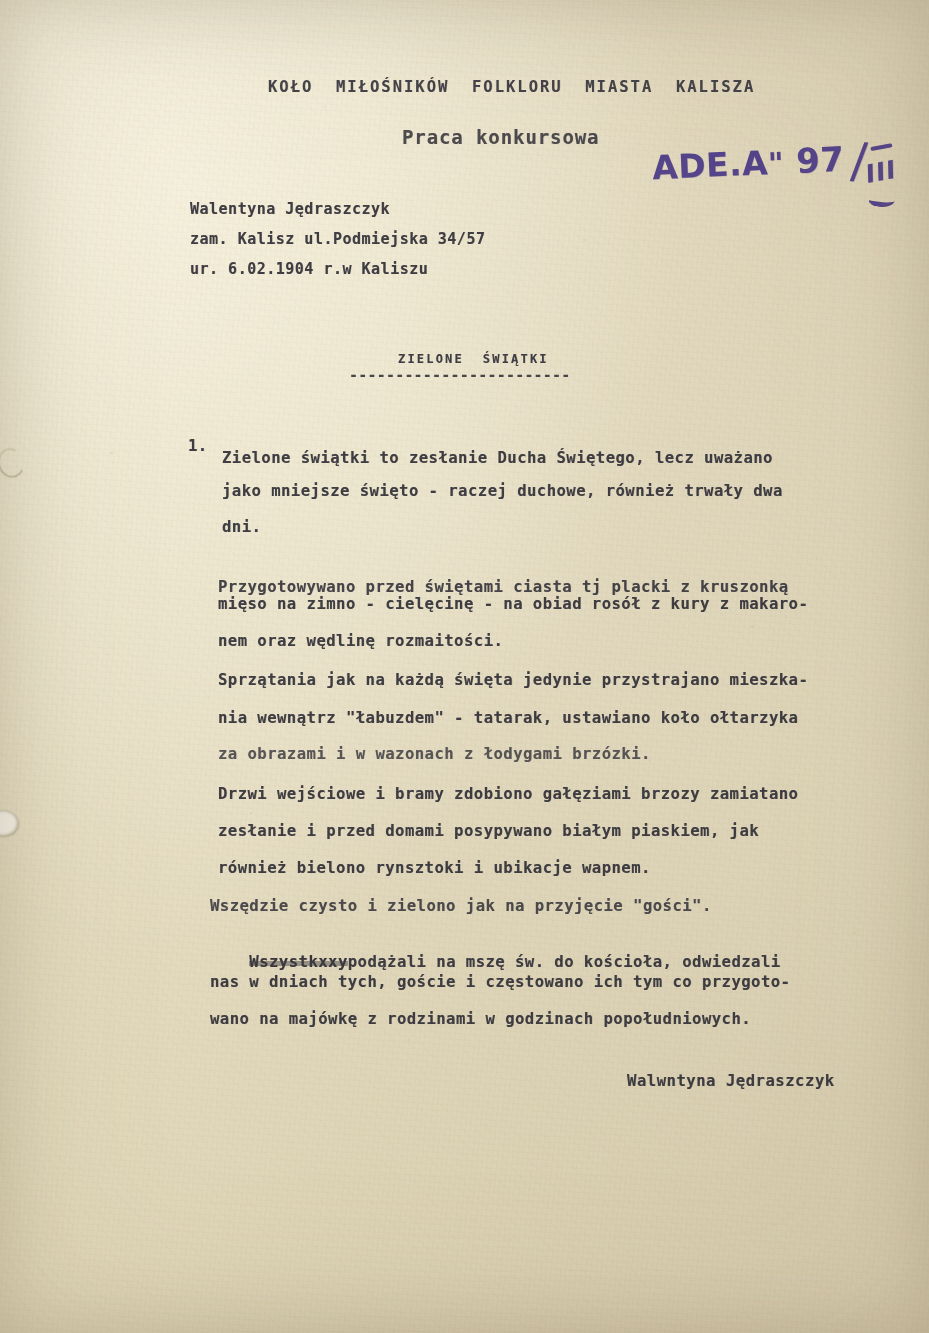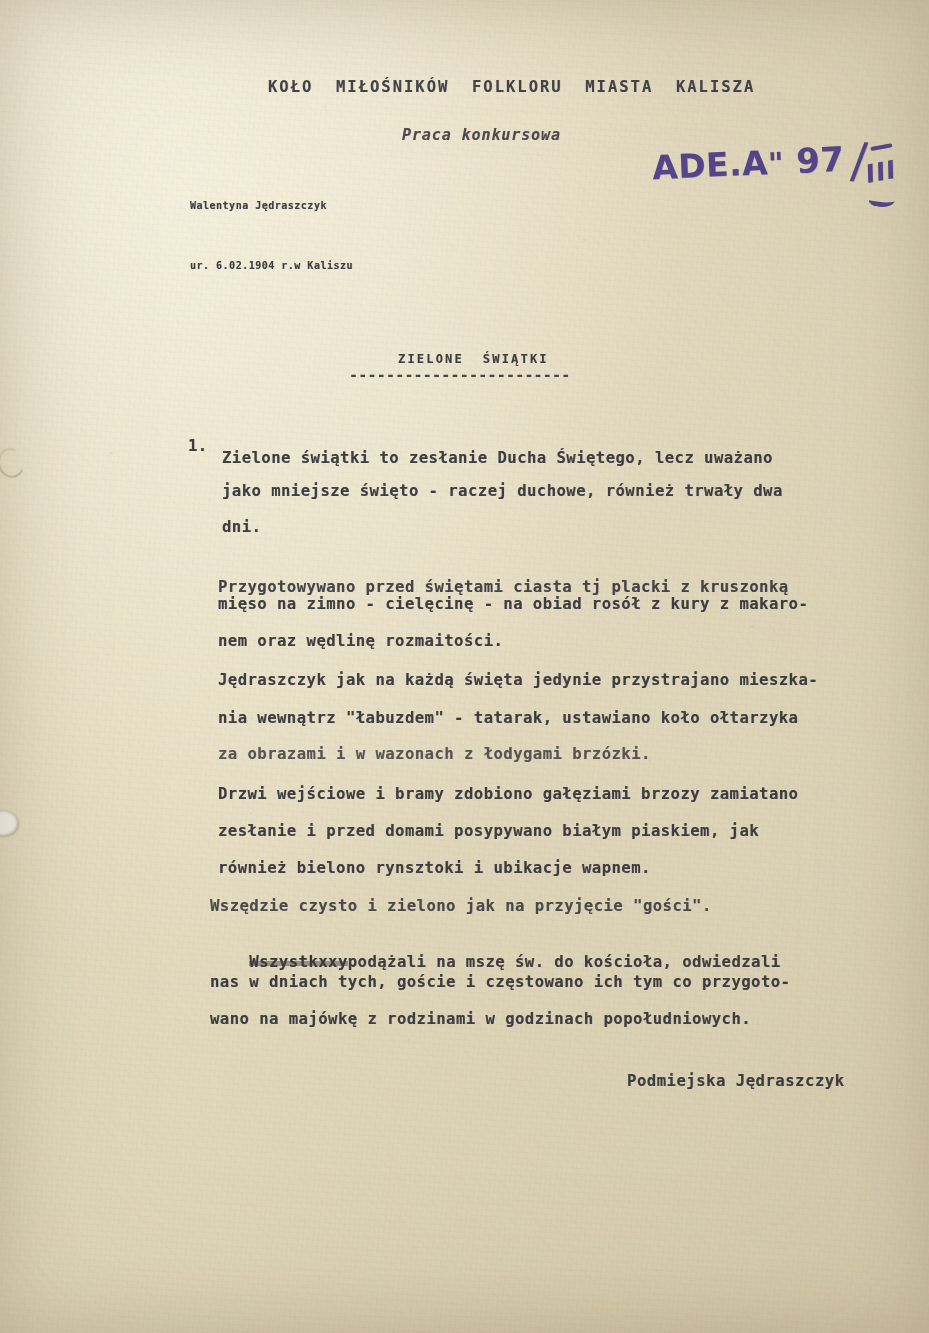--- a/index.html
+++ b/index.html
@@ -74,27 +74,26 @@
     opacity: 0.94;
   }
 
   .org-title {
     font-size: 15.5px;
     letter-spacing: 2.0px;
     color: #3a3941;
   }
 
   .subtitle {
+    font-size: 19px;
+    letter-spacing: 0.9px;
+  }
+
+  .meta-line {
     font-size: 15px;
-    letter-spacing: 0.9px;
-    font-style: italic;
-  }
-
-  .meta-line {
-    font-size: 10px;
     letter-spacing: 0.5px;
   }
 
   .doc-title {
     font-size: 12px;
     letter-spacing: 2.2px;
     color: #35343c;
   }
 
   .title-rule {
@@ -219,51 +218,52 @@
   <div id="speckle"></div>
 
   <div class="punch-shadow" style="left:-2px; top:448px; width:22px; height:26px;"></div>
   <div class="punch-hole" style="left:-12px; top:810px; width:30px; height:26px;"></div>
 
   <div class="tw org-title" style="left:268px; top:78px;">KOŁO  MIŁOŚNIKÓW  FOLKLORU  MIASTA  KALISZA</div>
 
   <div class="tw subtitle fade-1" style="left:402px; top:126px;">Praca konkursowa</div>
 
   <div class="tw meta-line" style="left:190px; top:200px;">Walentyna Jędraszczyk</div>
+  <div class="tw meta-line" style="left:190px; top:230px;">zam. Kalisz ul.Podmiejska 34/57</div>
   <div class="tw meta-line" style="left:190px; top:260px;">ur. 6.02.1904 r.w Kaliszu</div>
 
   <div id="archive-mark">
     <span>ADE.A</span><span class="quote">"</span>
     <span class="num">97</span><span class="frac"><span class="slash">/</span><span class="overbar"></span><span class="roman">III</span><span class="tail"></span></span>
   </div>
 
   <div class="tw doc-title" style="left:398px; top:352px;">ZIELONE  ŚWIĄTKI</div>
   <div class="title-rule" style="left:349px; top:366px;">------------------------</div>
 
   <div class="tw body-line" style="left:188px; top:437px;">1.</div>
   <div class="tw body-line" style="left:222px; top:437px;margin-top:12px;">Zielone świątki to zesłanie Ducha Świętego, lecz uważano</div>
   <div class="tw body-line" style="left:222px; top:482px;">jako mniejsze święto - raczej duchowe, również trwały dwa</div>
   <div class="tw body-line" style="left:222px; top:518px;">dni.</div>
 
   <div class="tw body-line fade-2" style="left:218px; top:557px;">Przygotowywano przed świętami ciasta tj placki z kruszonką</div>
   <div class="tw body-line" style="left:218px; top:632px;">nem oraz wędlinę rozmaitości.</div>
   <div class="tw body-line" style="left:218px; top:595px;">mięso na zimno - cielęcinę - na obiad rosół z kury z makaro-</div>
 
-  <div class="tw body-line" style="left:218px; top:671px;">Jędraszczyk jak na każdą święta jedynie przystrajano mieszka-</div>
+  <div class="tw body-line" style="left:218px; top:671px;">Sprzątania jak na każdą święta jedynie przystrajano mieszka-</div>
   <div class="tw body-line" style="left:218px; top:709px;">nia wewnątrz "łabuzdem" - tatarak, ustawiano koło ołtarzyka</div>
   <div class="tw body-line fade-3" style="left:218px; top:745px;">za obrazami i w wazonach z łodygami brzózki.</div>
 
   <div class="tw body-line" style="left:218px; top:785px;">Drzwi wejściowe i bramy zdobiono gałęziami brzozy zamiatano</div>
   <div class="tw body-line" style="left:218px; top:822px;">zesłanie i przed domami posypywano białym piaskiem, jak</div>
   <div class="tw body-line" style="left:218px; top:859px;">również bielono rynsztoki i ubikacje wapnem.</div>
 
   <div class="tw body-line" style="left:210px; top:935px;">
     <span class="overstrike">Wszystkxxy</span><span>podążali na mszę św. do kościoła, odwiedzali</span>
   </div>
 
   <div class="tw body-line fade-1" style="left:210px; top:897px;">Wszędzie czysto i zielono jak na przyjęcie "gości".</div>
   <div class="tw body-line" style="left:210px; top:973px;">nas w dniach tych, goście i częstowano ich tym co przygoto-</div>
   <div class="tw body-line" style="left:210px; top:1010px;">wano na majówkę z rodzinami w godzinach popołudniowych.</div>
 
-  <div class="tw signature" style="left:627px; top:1072px;">Podmiejska Jędraszczyk</div>
+  <div class="tw signature" style="left:627px; top:1072px;">Walwntyna Jędraszczyk</div>
 
   <div id="vignette"></div>
 </div>
 
 </body></html>

